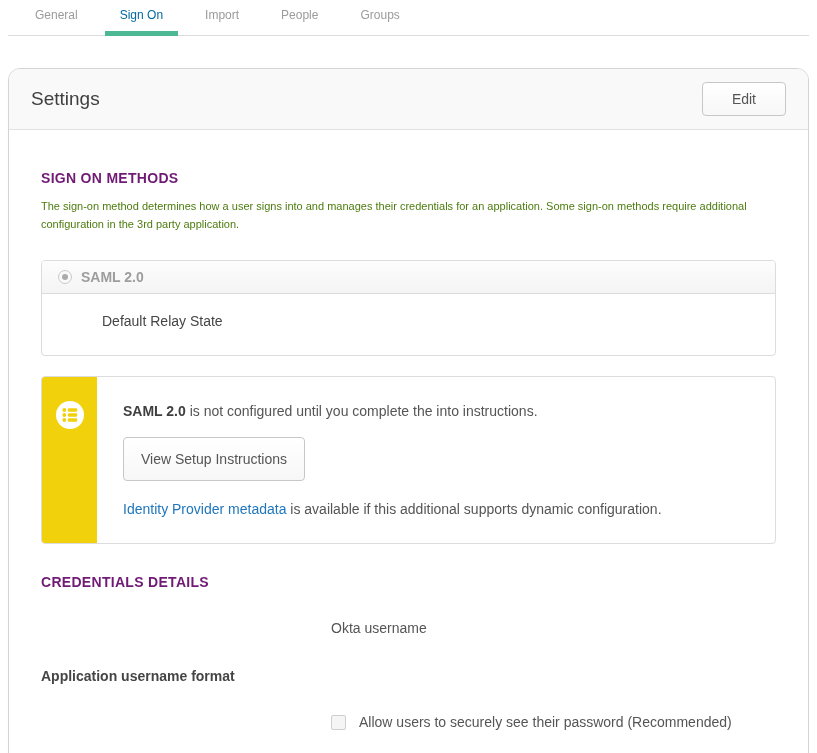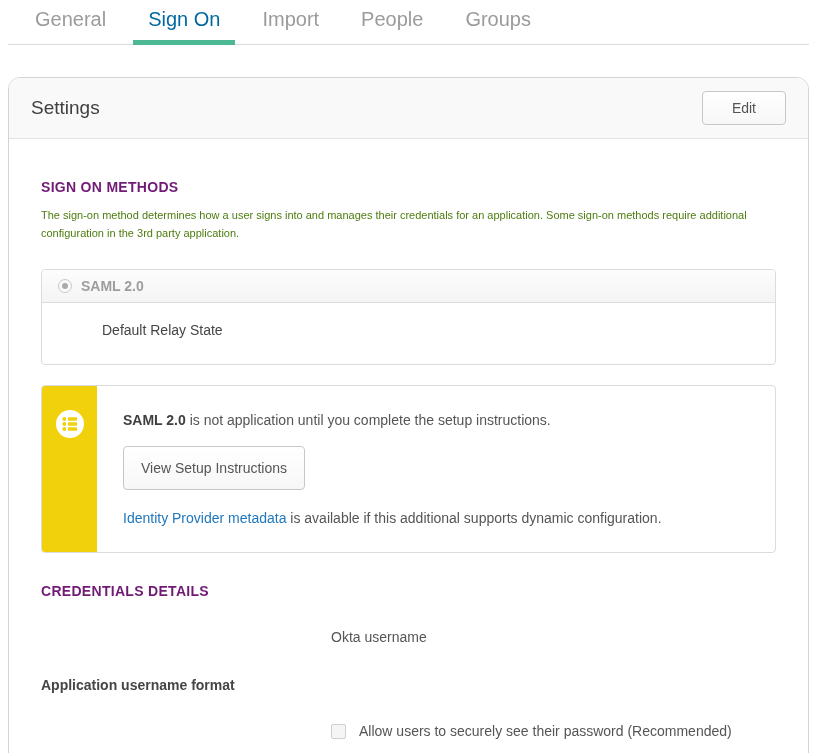--- a/index.html
+++ b/index.html
@@ -13,21 +13,21 @@
   
   .tabs {
     display: flex;
     margin: 0 8px;
     padding: 8px 0 0 12px;
     border-bottom: 1px solid #dcdcdc;
   }
   .tab {
     padding: 0 15px 9px;
     margin-right: 12px;
-    font-size: 20px;
+    font-size: 12px;
     color: #9b9b9b;
     cursor: pointer;
     border-bottom: 5px solid transparent;
     margin-bottom: -1px;
   }
   .tab.active { color: #0369a1; border-bottom-color: #4cb894; }
 
   
   .panel {
     margin: 32px 8px 0;
@@ -178,21 +178,21 @@
                 <rect x="12.8" y="8.2" width="9.4" height="3.6" rx="1.2"></rect>
               <circle cx="9.3" cy="15" r="1.9"></circle>
                 <rect x="12.8" y="13.2" width="9.4" height="3.6" rx="1.2"></rect>
               <circle cx="9.3" cy="20" r="1.9"></circle>
                 <rect x="12.8" y="18.2" width="9.4" height="3.6" rx="1.2"></rect>
             </g>
           </svg>
         </span>
       </div>
       <div class="callout-content">
-        <div><b>SAML 2.0</b><span> is not application until you complete the setup instructions.</span></div>
+        <div><b>SAML 2.0</b><span> is not configured until you complete the into instructions.</span></div>
         <button class="btn setup-btn">View Setup Instructions</button>
         <div class="callout-link-line"><a class="link">Identity Provider metadata</a><span> is available if this additional supports dynamic configuration.</span></div>
       </div>
     </div>
 
     <h3 class="section-heading" style="margin-top:30px;">CREDENTIALS DETAILS</h3>
 
     <div class="cred-row">
       <div class="cred-label">Application username format</div>
       <div class="cred-value">Okta username</div>

